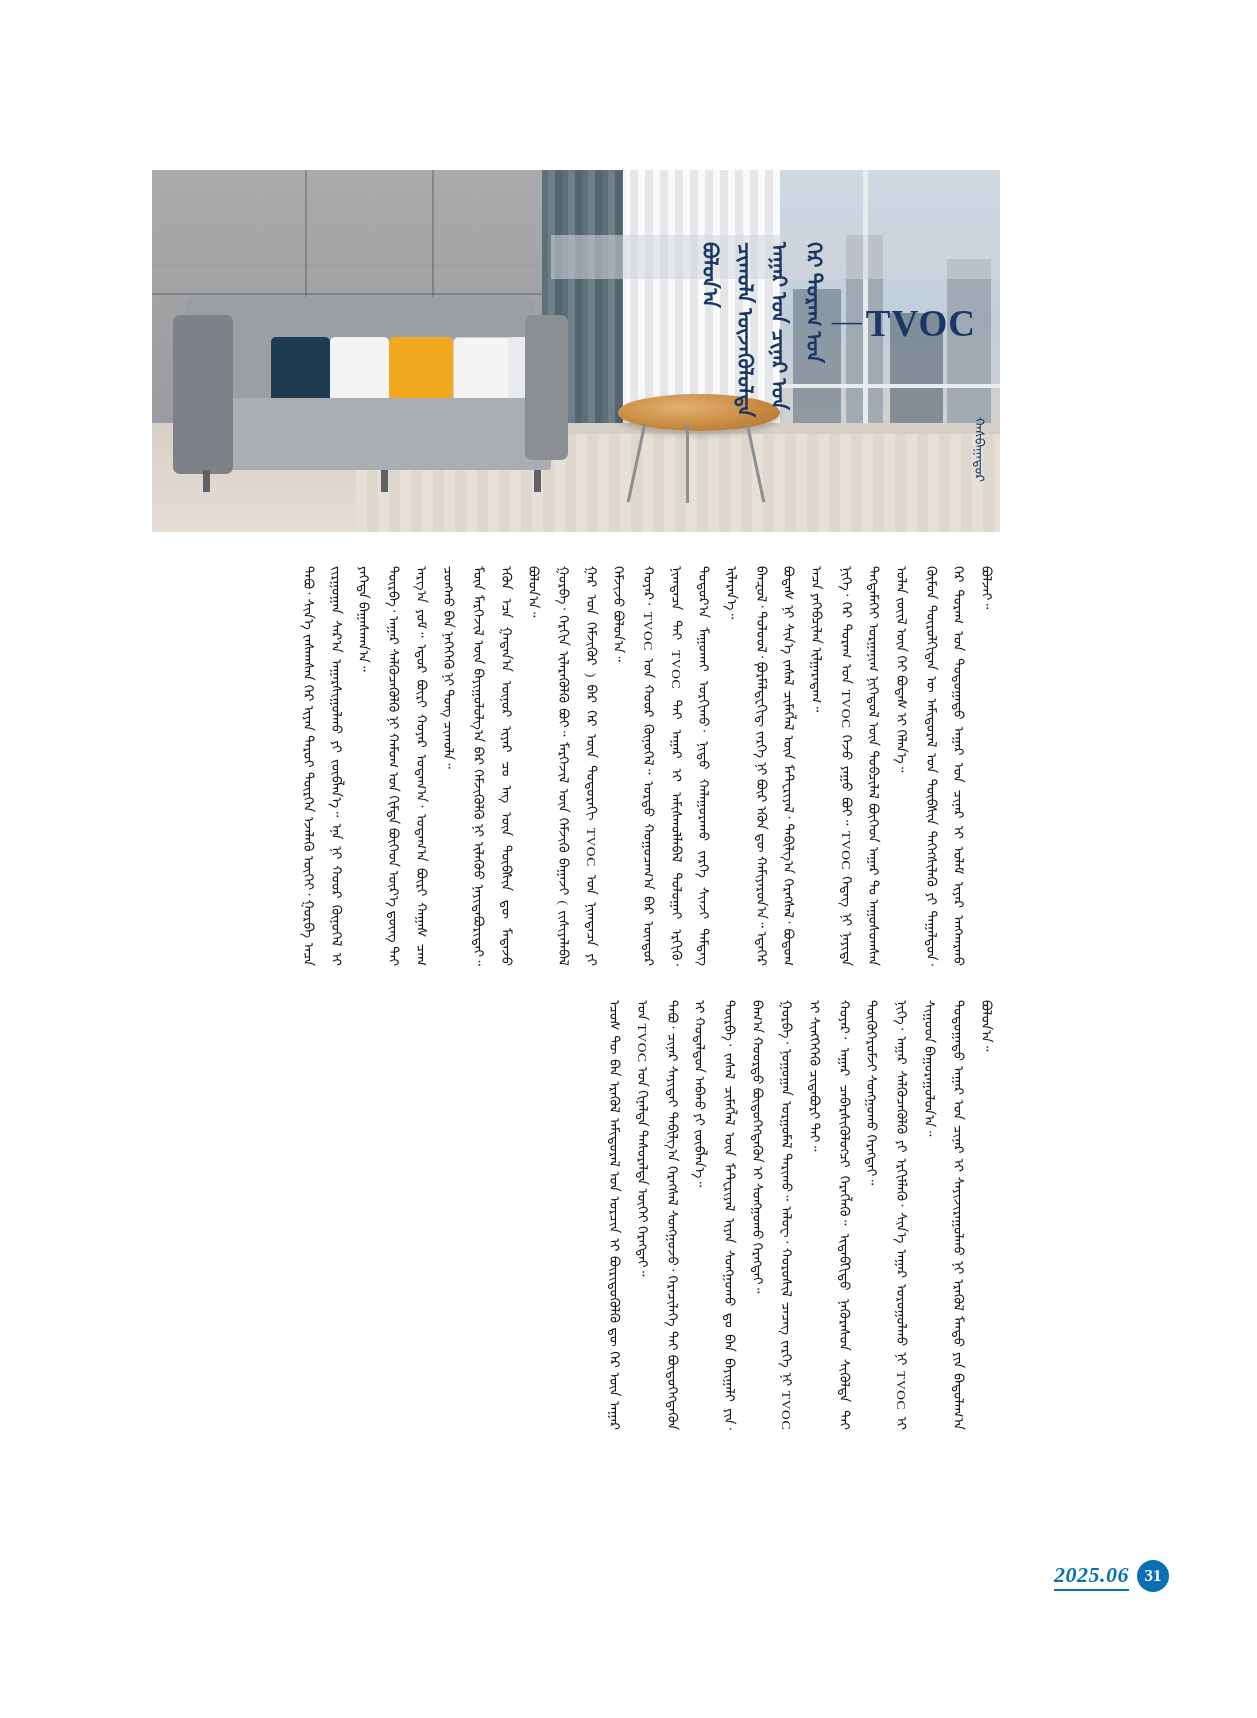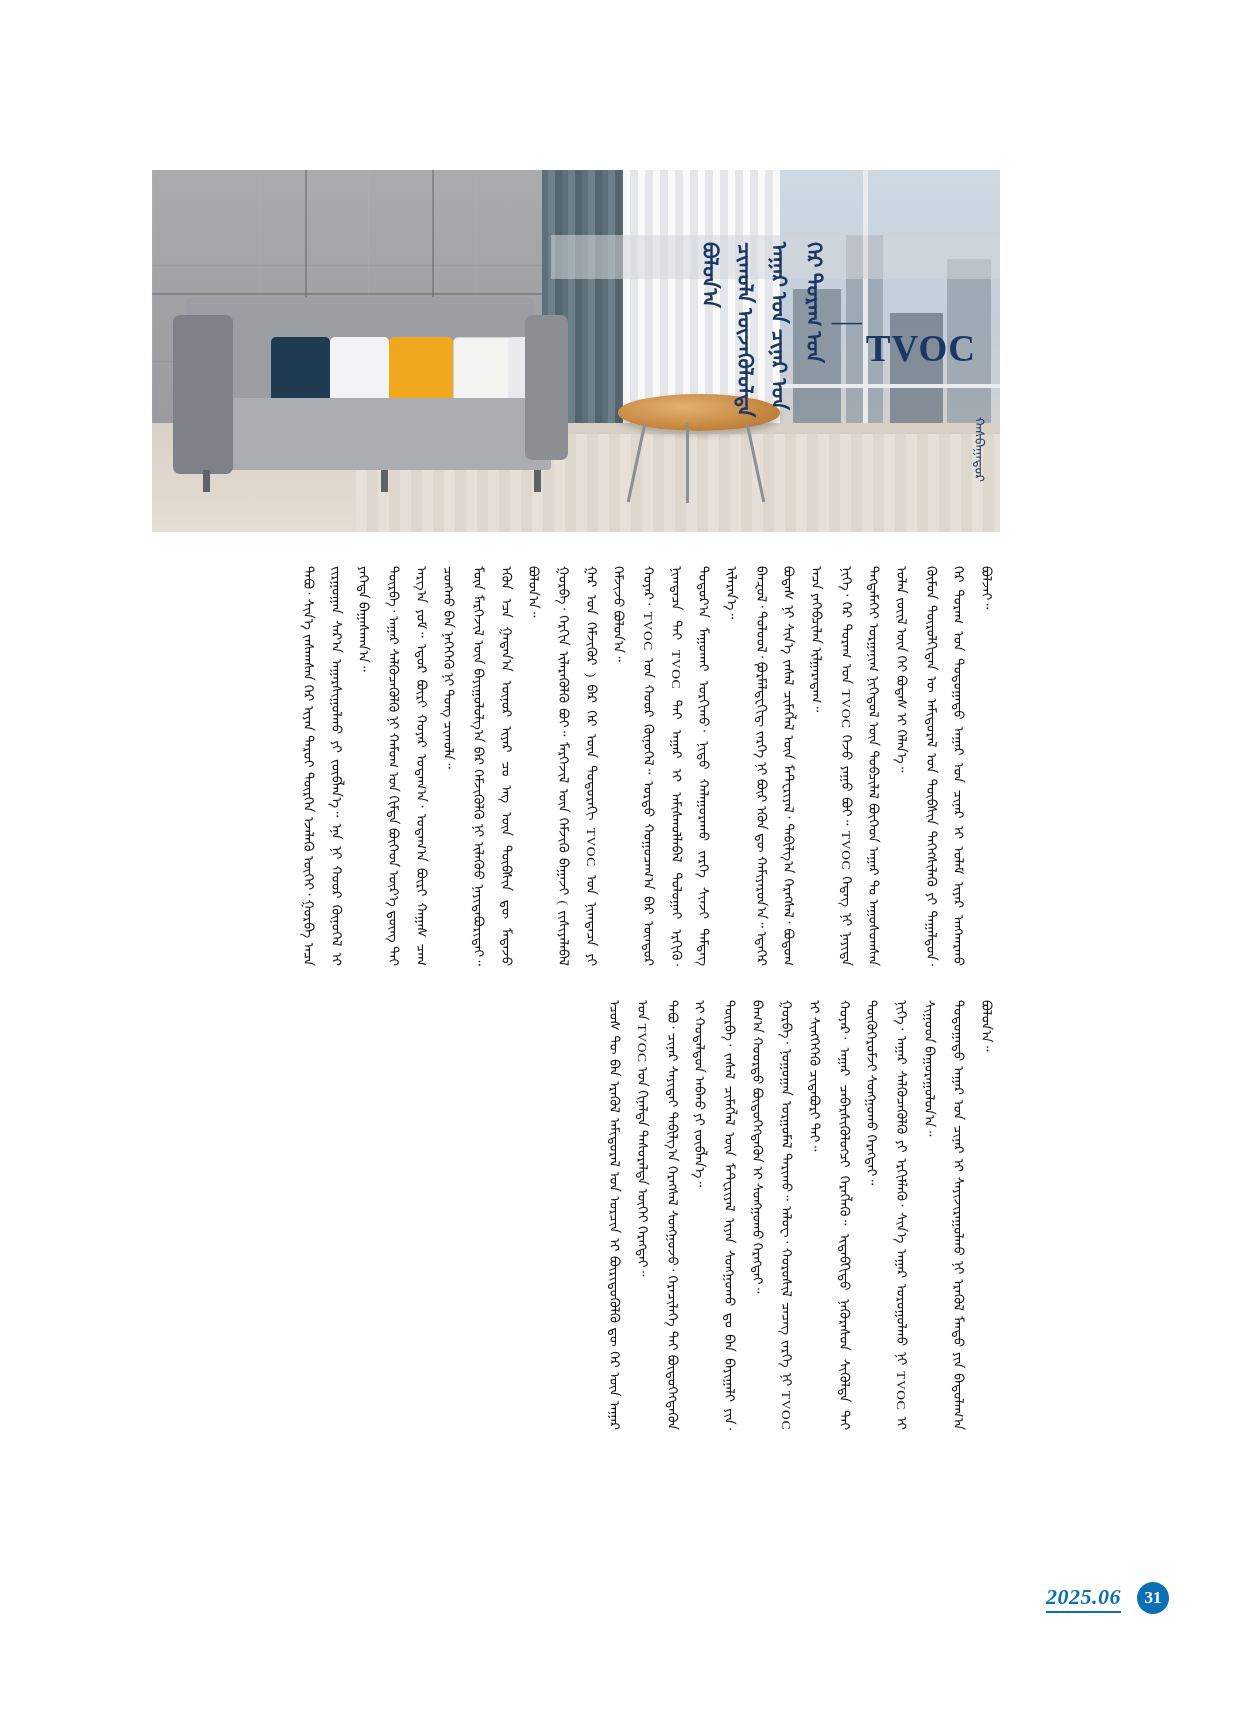--- a/index.html
+++ b/index.html
@@ -213,21 +213,21 @@
     font-family: "Liberation Serif", serif;
   }
   .hero-title .lat {
     writing-mode: horizontal-tb;
     color: #1b3864;
     font-size: 37px;
     font-weight: 700;
     letter-spacing: 1px;
     align-self: flex-start;
     margin-right: 4px;
-    margin-top: 85px;
+    margin-top: 60px;
   }
   .hero-title .dash {
     color: #1b3864;
     font-size: 30px;
     margin-top: 62px;
     margin-right: 2px;
   }
   .hero-title .mgl {
     color: #1b3864;
     font-size: 21px;
@@ -290,24 +290,24 @@
     height: 430px;
     white-space: pre-wrap;
     text-align: justify;
     margin-left: 2px;
   }
 
   
   #footer {
     position: absolute;
     right: 88px;
-    bottom: 104px;
+    bottom: 126px;
     display: flex;
     align-items: center;
-    gap: 16px;
+    gap: 8px;
   }
   #footer .issue {
     color: #0a6fb5;
     font-size: 22px;
     font-style: italic;
     font-weight: 700;
     border-bottom: 2px solid #0a6fb5;
     padding-bottom: 1px;
     letter-spacing: .5px;
   }

